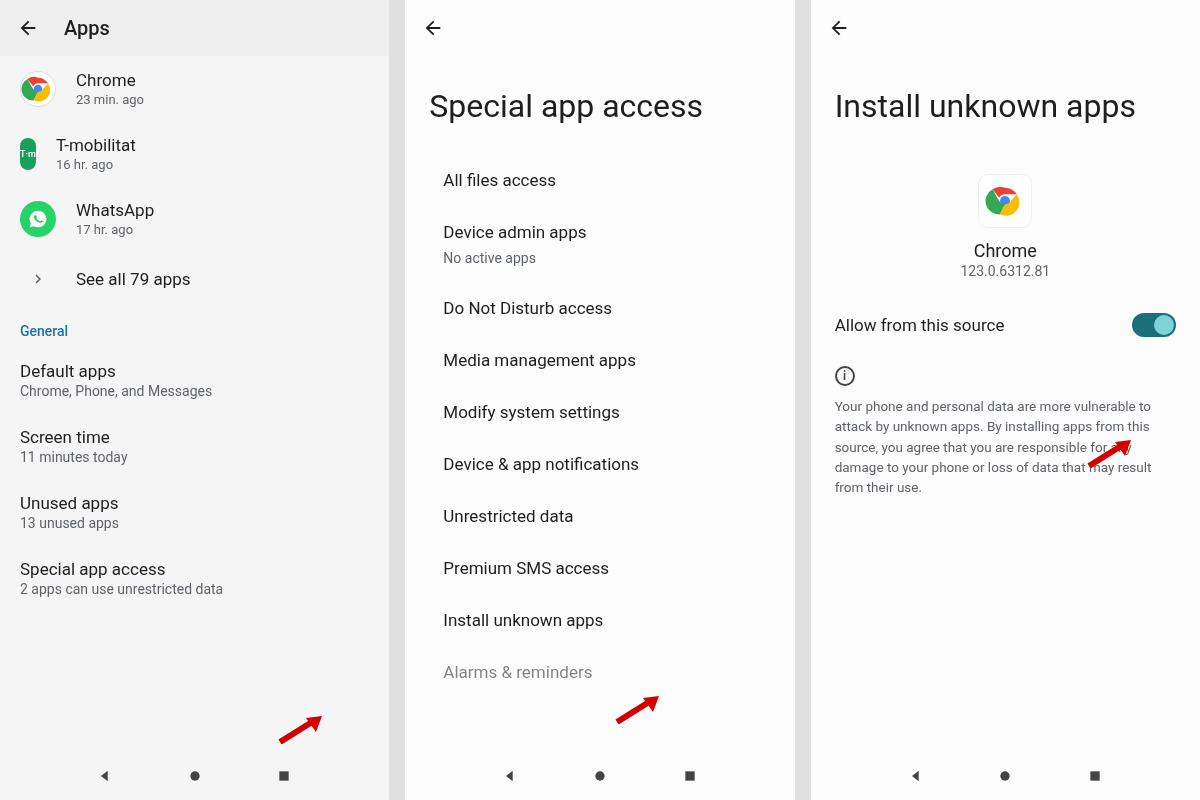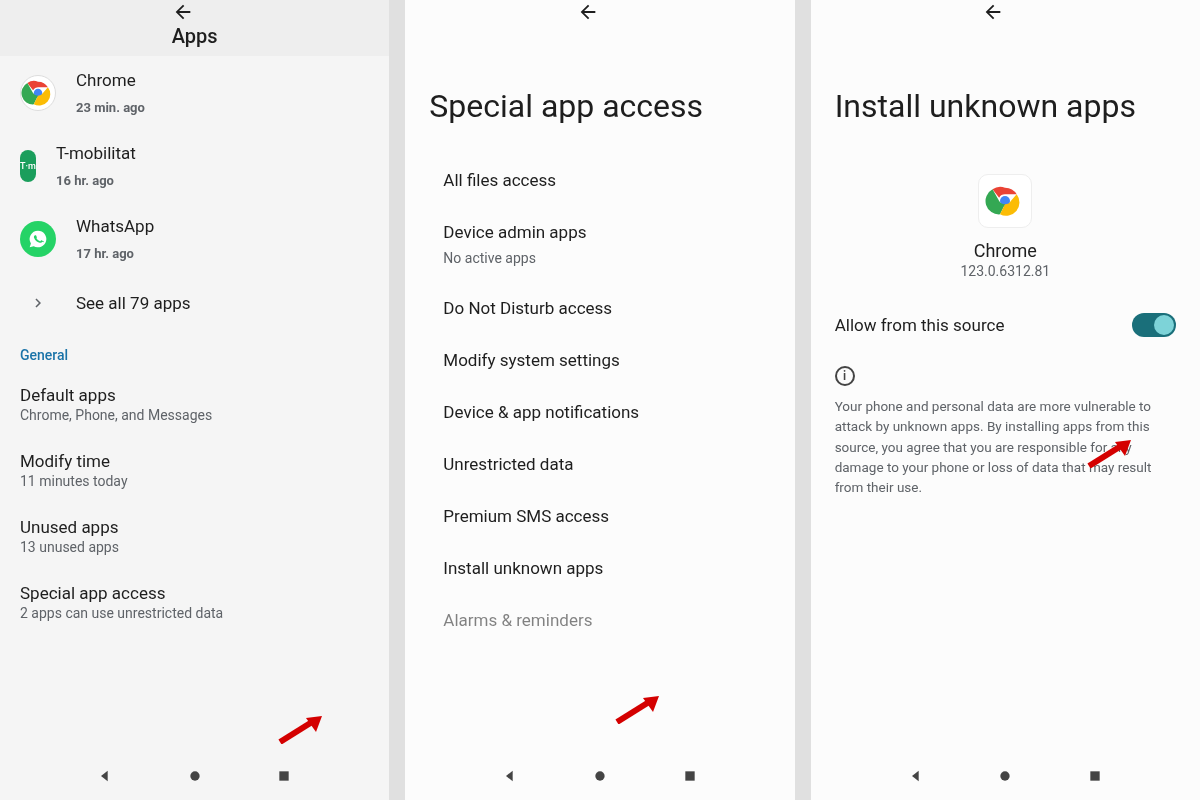--- a/index.html
+++ b/index.html
@@ -22,21 +22,20 @@
     position: relative;
     overflow: hidden;
   }
   .phone2, .phone3 { background: #fcfcfc; }
   .topbar {
     height: 56px;
     display: flex;
     align-items: center;
     padding: 0 16px;
     background: #eeeeee;
-    flex-direction: column;
   }
   .phone2 .topbar, .phone3 .topbar { background: transparent; }
   .back-arrow {
     width: 24px; height: 24px;
     display: inline-flex; align-items: center; justify-content: center;
     margin-right: 24px;
     cursor: pointer;
   }
   .topbar-title {
     font-size: 20px;
@@ -61,21 +60,21 @@
   .app-icon.chrome {
     background: #fff;
     border: 1px solid #ddd;
     position: relative;
     overflow: hidden;
   }
   .app-icon.tmob { background: #1a9e5c; border-radius: 16px; width:16px; height:32px; font-size:9px;}
   .app-icon.whatsapp { background: #25d366; }
   .app-text { display: flex; flex-direction: column; }
   .app-name { font-size: 17px; color: #1e1e1e; }
-  .app-sub { font-size: 13px; color: #5f6368; margin-top: 10px; font-weight: bold; }
+  .app-sub { font-size: 13px; color: #5f6368; margin-top: 2px; }
   .see-all {
     display: flex; align-items: center;
     padding: 18px 20px;
     cursor: pointer;
   }
   .chevron {
     width: 36px;
     display:flex; justify-content:center;
     margin-right: 20px;
     color:#5f6368;
@@ -211,21 +210,21 @@
           </svg>
       </span>
       <span class="see-all-text">See all 79 apps</span>
     </div>
     <div class="section-header">General</div>
     <div class="setting-row">
       <div class="setting-title">Default apps</div>
       <div class="setting-sub">Chrome, Phone, and Messages</div>
     </div>
     <div class="setting-row">
-      <div class="setting-title">Modify time</div>
+      <div class="setting-title">Screen time</div>
       <div class="setting-sub">11 minutes today</div>
     </div>
     <div class="setting-row">
       <div class="setting-title">Unused apps</div>
       <div class="setting-sub">13 unused apps</div>
     </div>
     <div class="setting-row">
       <div class="setting-title">Special app access</div>
       <div class="setting-sub">2 apps can use unrestricted data</div>
     </div>
@@ -265,20 +264,23 @@
     <div class="big-title">Special app access</div>
     <div class="list-row">
       <div class="list-title">All files access</div>
     </div>
     <div class="list-row">
       <div class="list-title">Device admin apps</div>
       <div class="list-sub">No active apps</div>
     </div>
     <div class="list-row">
       <div class="list-title">Do Not Disturb access</div>
+    </div>
+    <div class="list-row">
+      <div class="list-title">Media management apps</div>
     </div>
     <div class="list-row">
       <div class="list-title">Modify system settings</div>
     </div>
     <div class="list-row">
       <div class="list-title">Device &amp; app notifications</div>
     </div>
     <div class="list-row">
       <div class="list-title">Unrestricted data</div>
     </div>

